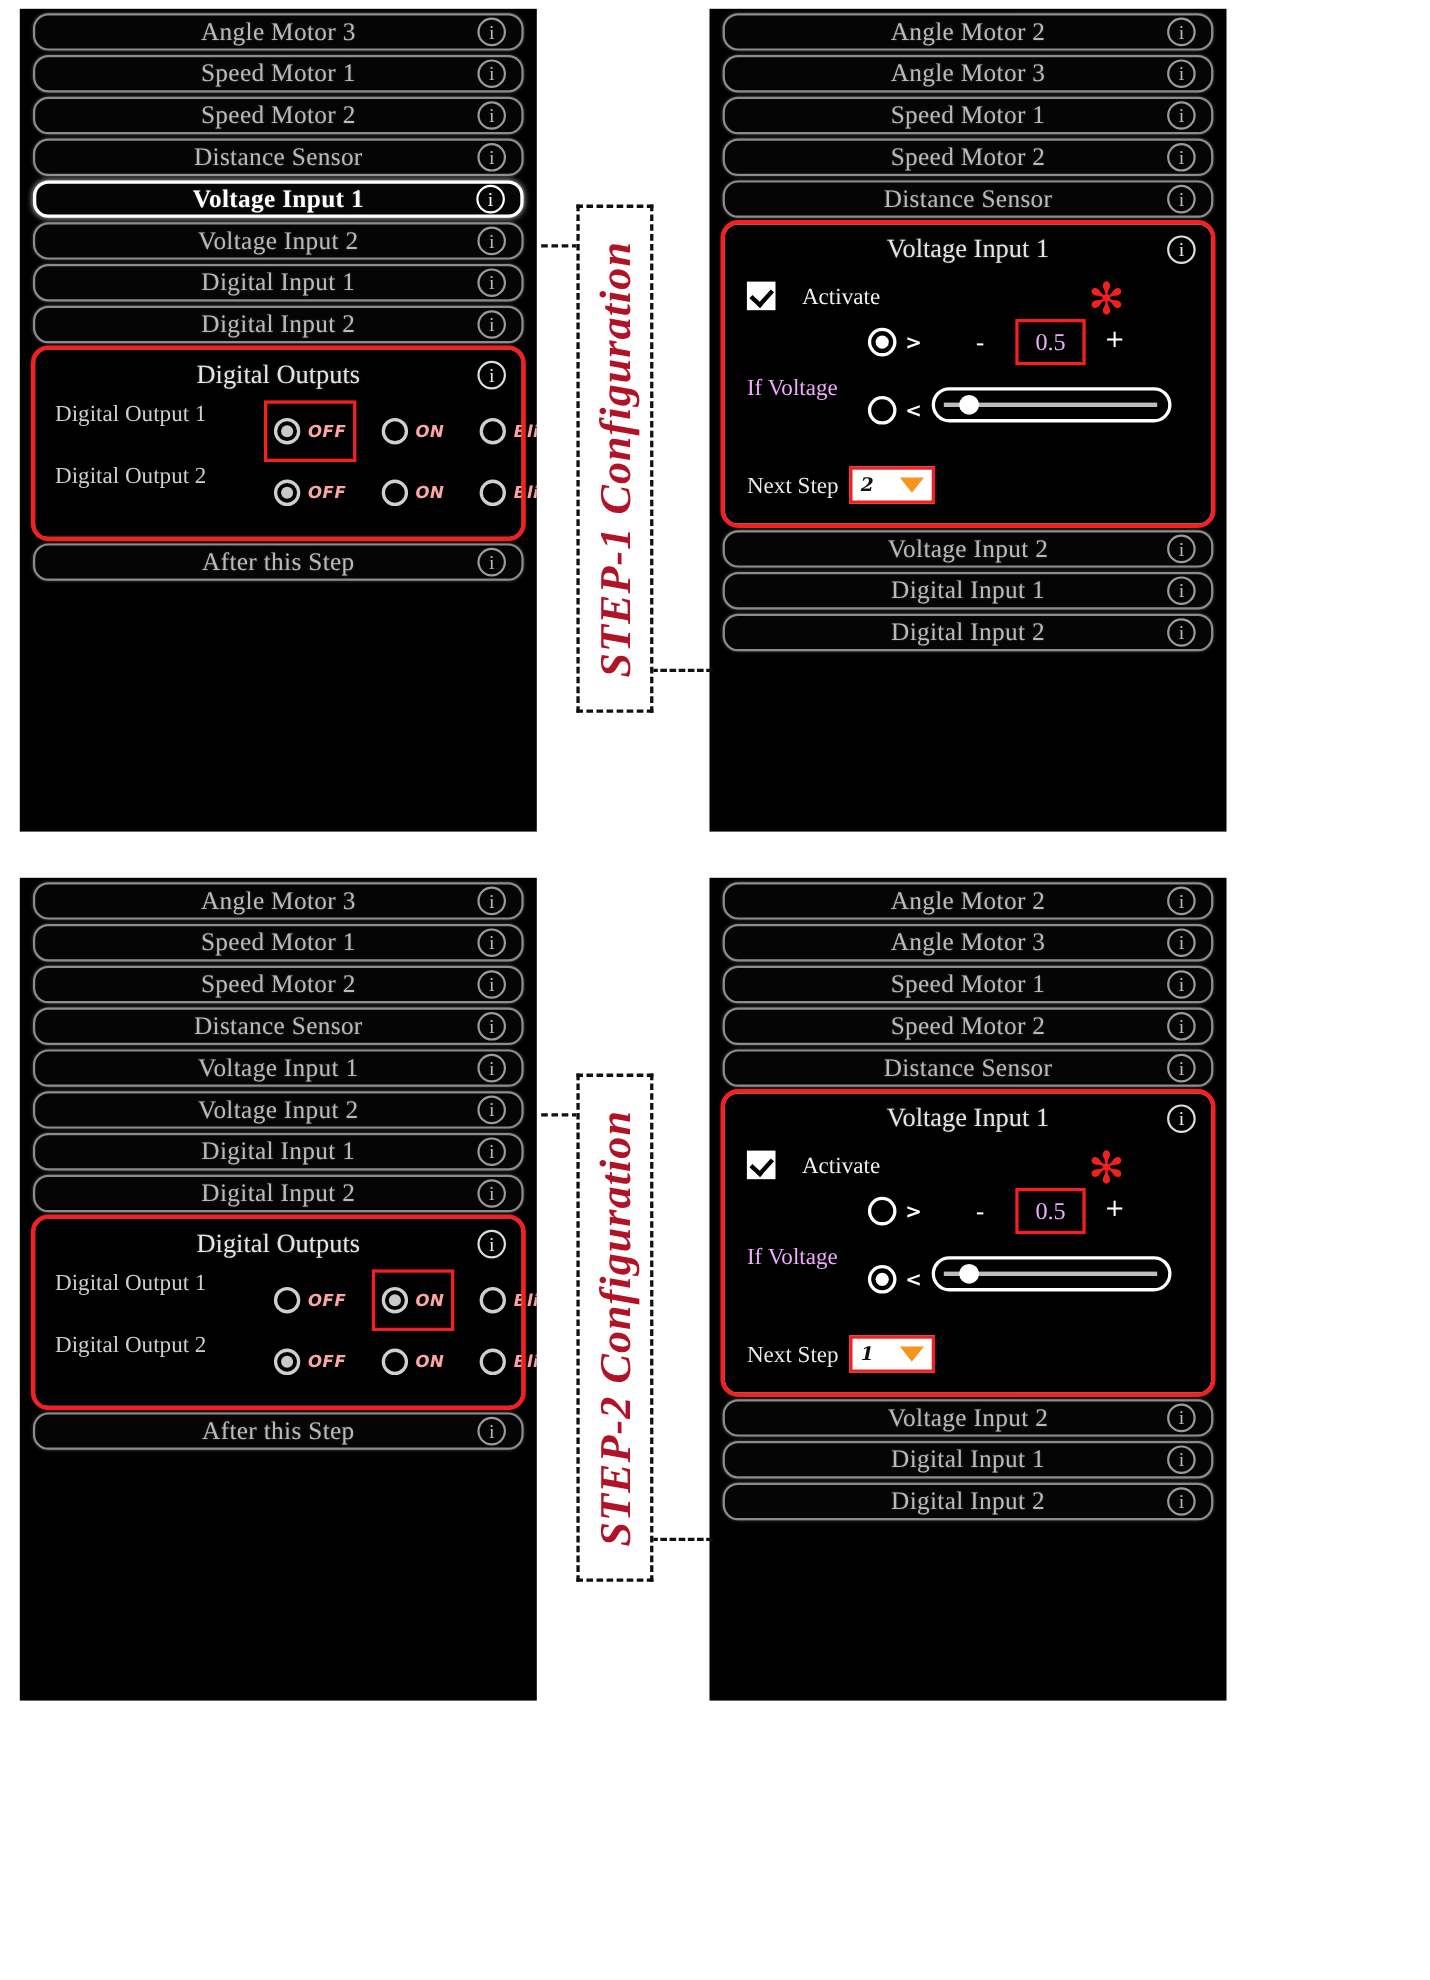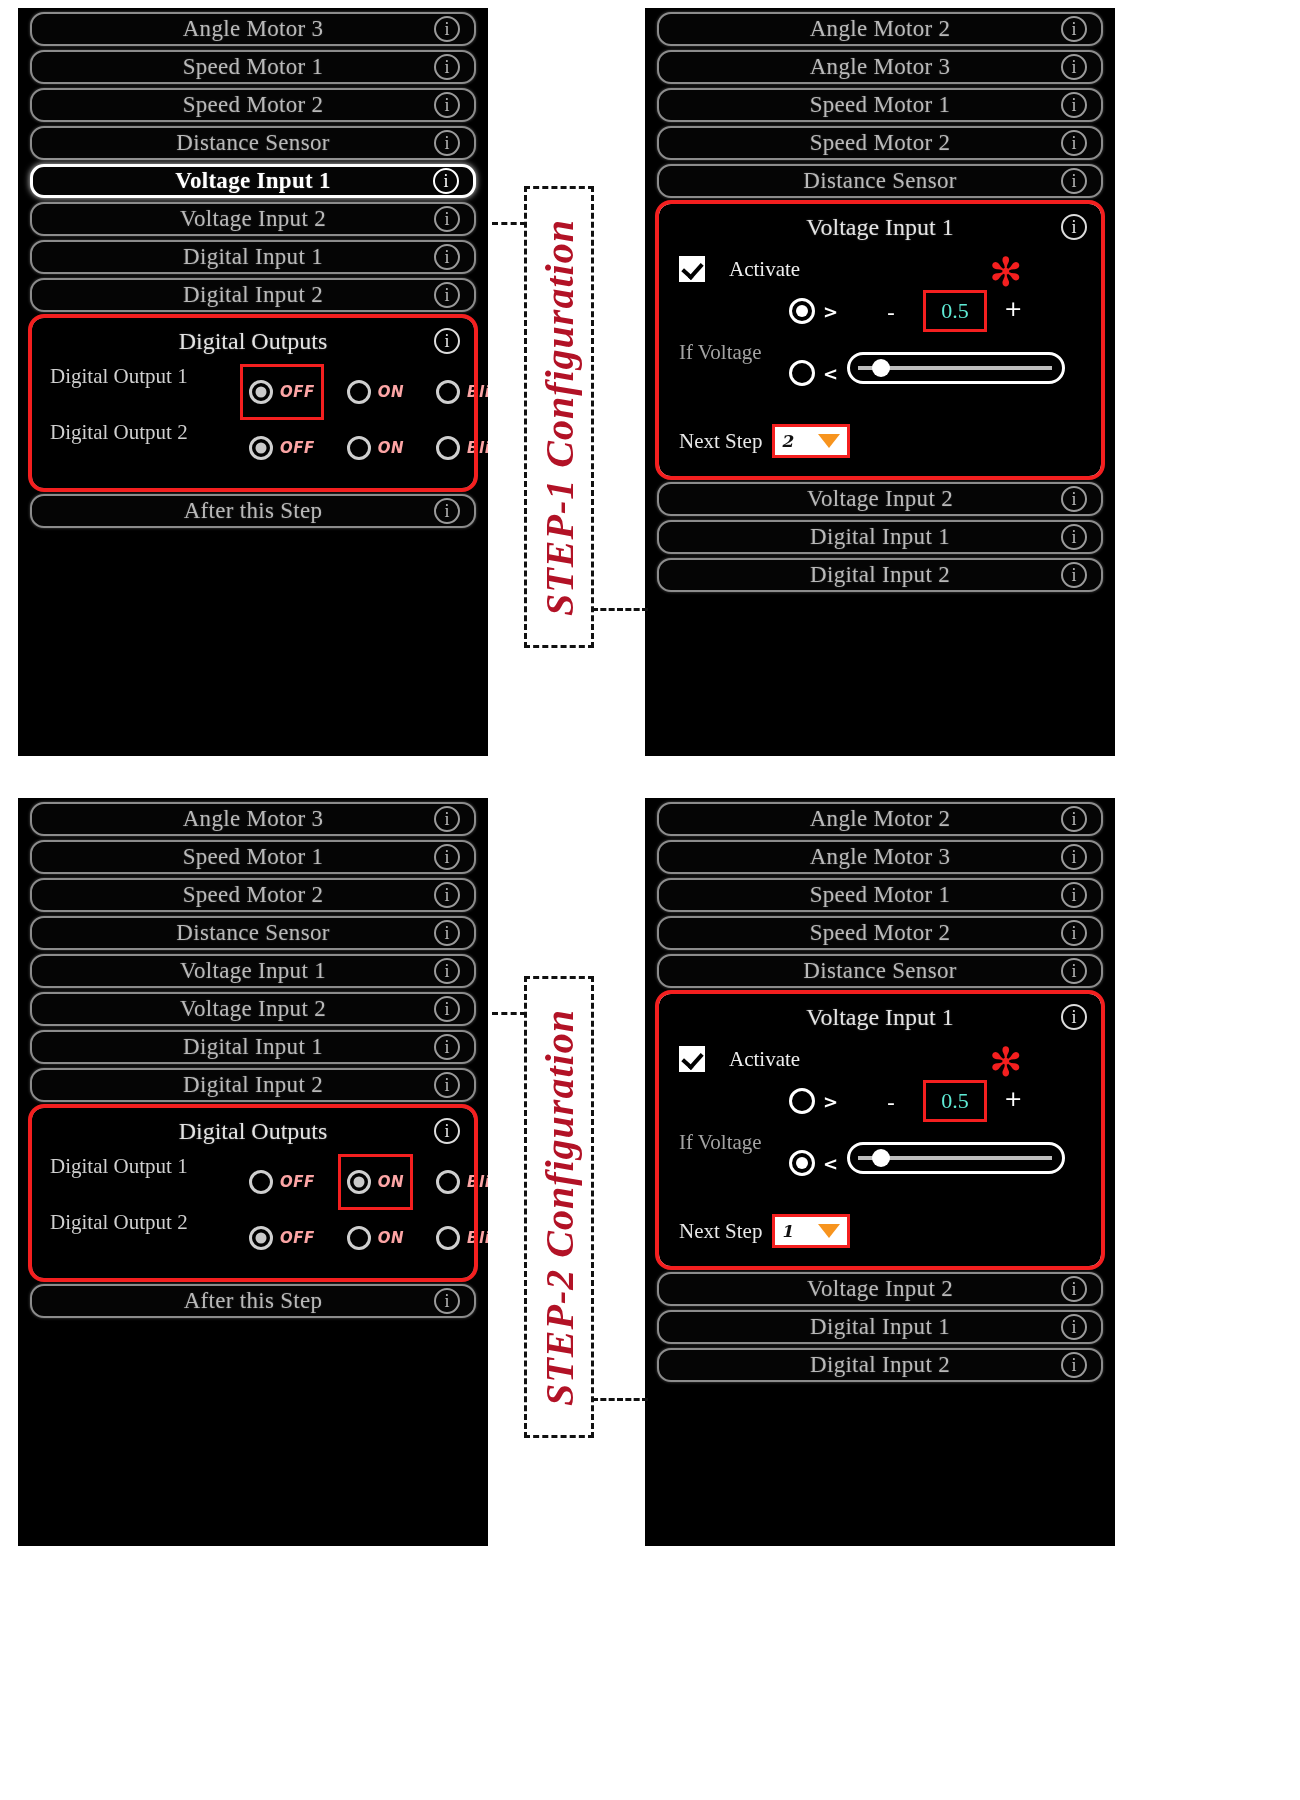--- a/index.html
+++ b/index.html
@@ -177,21 +177,21 @@
   .activate-label { color:#efefef; font-size:21px; }
 
   .volt-body {
     position: relative;
     padding: 0 14px 0 20px;
     height: 132px;
   }
   .if-volt-label {
     position:absolute;
     left:20px; top:54px;
-    color:#a3a3a3;
+    color:#f0abfc;
     font-size:21px;
   }
   .cmp {
     position:absolute;
     display:flex; align-items:center; gap:8px;
   }
   .cmp.gt { left:130px; top:12px; }
   .cmp.lt { left:130px; top:74px; }
   .cmp .radio { width:26px; height:26px; border-color:#ffffff; }
   .cmp .radio.on::after { width:12px; height:12px; background:#ffffff; }
@@ -207,21 +207,21 @@
   .minus { left:228px; top:14px; }
   .plusg { left:345px; top:10px; }
 
   .valbox {
     position:absolute;
     left:264px; top:4px;
     width:64px; height:42px;
     border:3px solid #f41f1f;
     background:#000000;
     display:flex; align-items:center; justify-content:center;
-    color:#5eead4;
+    color:#f0abfc;
     font-size:22px;
   }
   .asterisk {
     position:absolute;
     left:330px; top:-34px;
     color:#f41f1f;
     font-size:40px;
     font-weight:bold;
     font-family:"DejaVu Sans", sans-serif;
     line-height:1;

